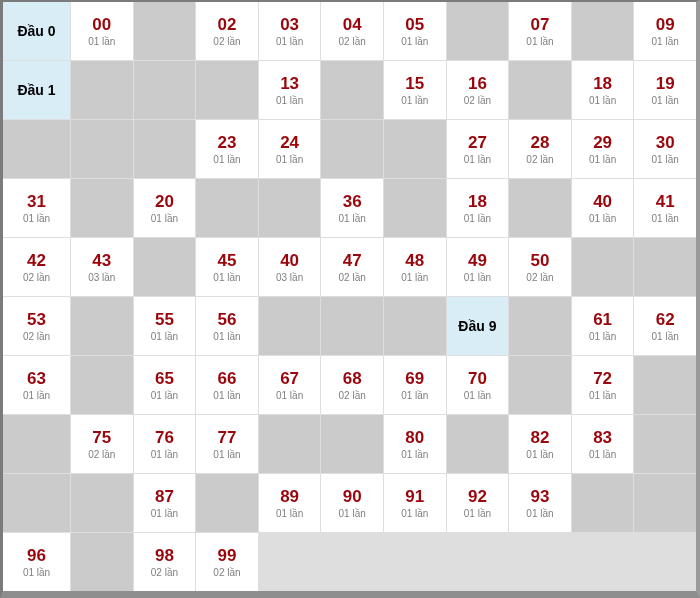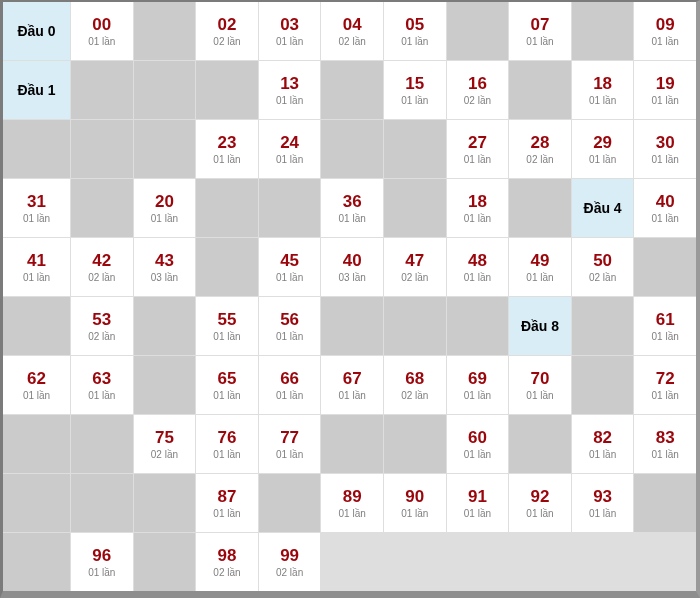--- a/index.html
+++ b/index.html
@@ -165,21 +165,20 @@
       <div class="cell filled">
         <span class="num">36</span>
         <span class="count">01 lần</span>
       </div>
       <div class="cell empty"></div>
       <div class="cell filled">
         <span class="num">18</span>
         <span class="count">01 lần</span>
       </div>
       <div class="cell empty"></div>
-      <div class="cell head">Đầu 4</div>
       <div class="cell filled">
         <span class="num">40</span>
         <span class="count">01 lần</span>
       </div>
       <div class="cell filled">
         <span class="num">41</span>
         <span class="count">01 lần</span>
       </div>
       <div class="cell filled">
         <span class="num">42</span>
@@ -225,21 +224,21 @@
         <span class="num">55</span>
         <span class="count">01 lần</span>
       </div>
       <div class="cell filled">
         <span class="num">56</span>
         <span class="count">01 lần</span>
       </div>
       <div class="cell empty"></div>
       <div class="cell empty"></div>
       <div class="cell empty"></div>
-      <div class="cell head">Đầu 8</div>
+      <div class="cell head">Đầu 9</div>
       <div class="cell empty"></div>
       <div class="cell filled">
         <span class="num">61</span>
         <span class="count">01 lần</span>
       </div>
       <div class="cell filled">
         <span class="num">62</span>
         <span class="count">01 lần</span>
       </div>
       <div class="cell filled">
@@ -286,21 +285,21 @@
         <span class="num">76</span>
         <span class="count">01 lần</span>
       </div>
       <div class="cell filled">
         <span class="num">77</span>
         <span class="count">01 lần</span>
       </div>
       <div class="cell empty"></div>
       <div class="cell empty"></div>
       <div class="cell filled">
-        <span class="num">60</span>
+        <span class="num">80</span>
         <span class="count">01 lần</span>
       </div>
       <div class="cell empty"></div>
       <div class="cell filled">
         <span class="num">82</span>
         <span class="count">01 lần</span>
       </div>
       <div class="cell filled">
         <span class="num">83</span>
         <span class="count">01 lần</span>

